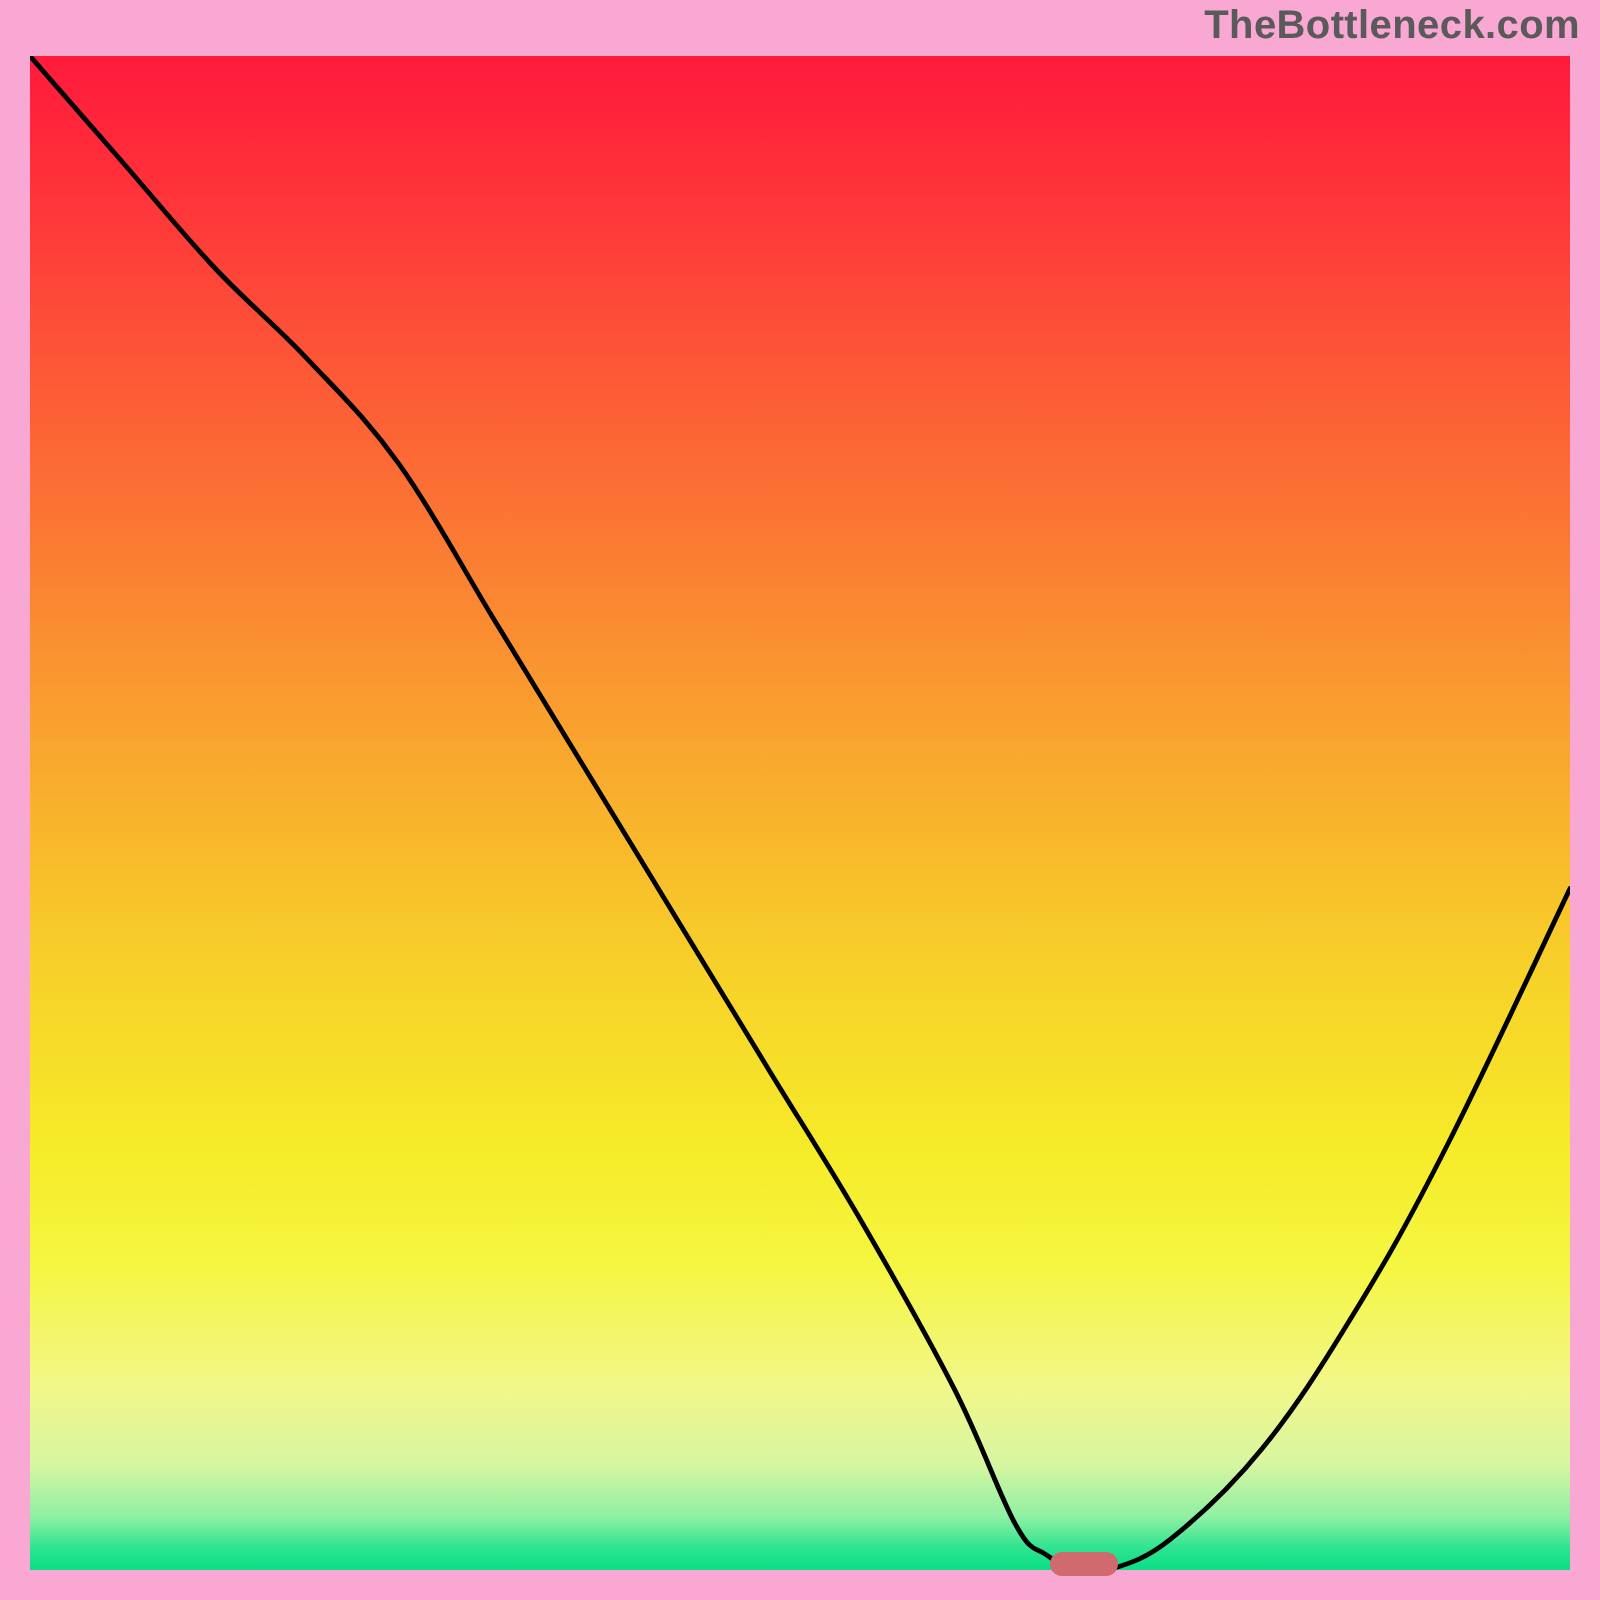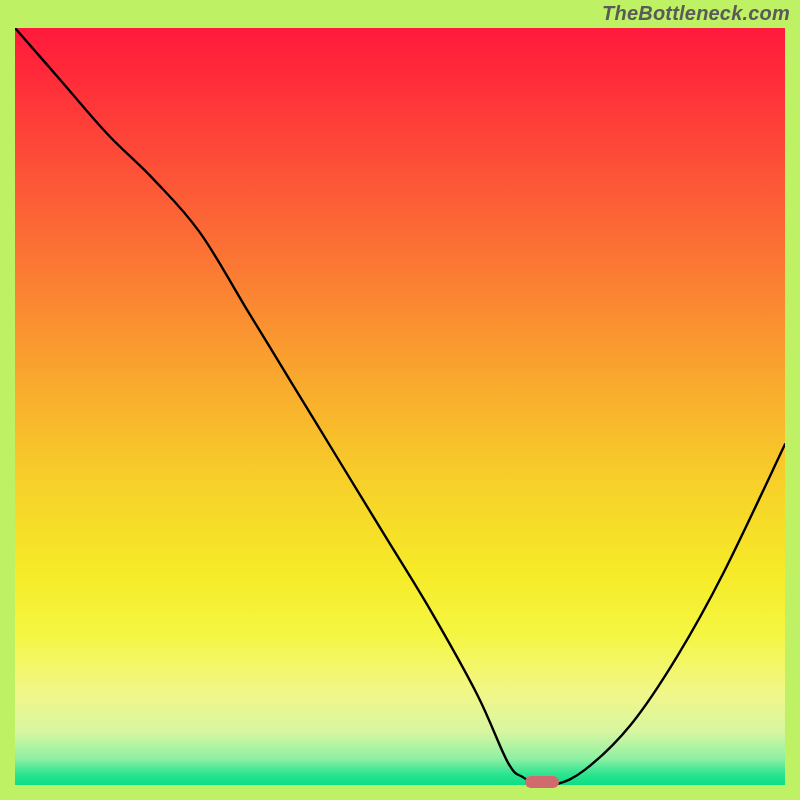--- a/index.html
+++ b/index.html
@@ -8,22 +8,21 @@
     width: 800px;
     height: 800px;
     background: #000;
     overflow: hidden;
     font-family: Arial, Helvetica, sans-serif;
   }
   .outer {
     position: relative;
     width: 800px;
     height: 800px;
-    background: #bef264;
-    font-style: italic;
+    background: #f9a8d4;
   }
   .watermark {
     position: absolute;
     top: 2px;
     right: 10px;
     color: #5a5a5a;
     font-size: 20px;
     font-weight: 600;
     letter-spacing: 0.2px;
     pointer-events: none;

